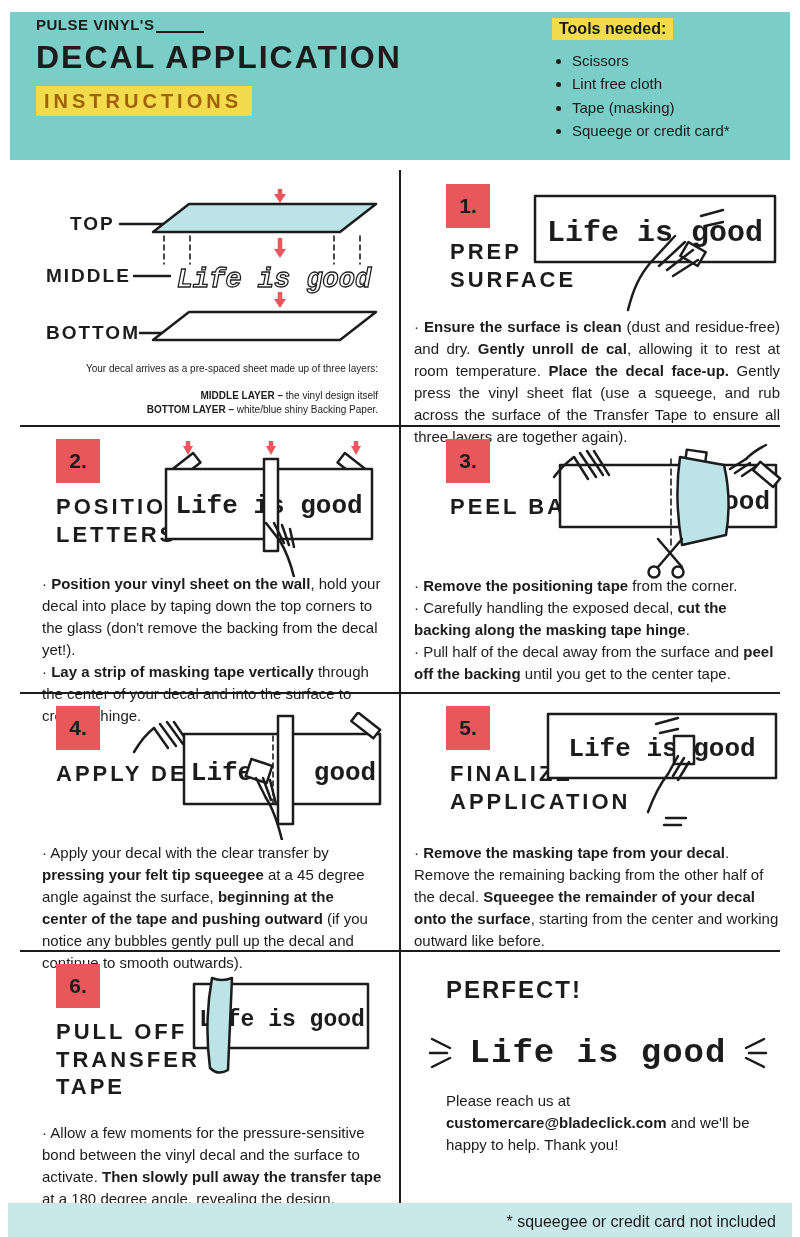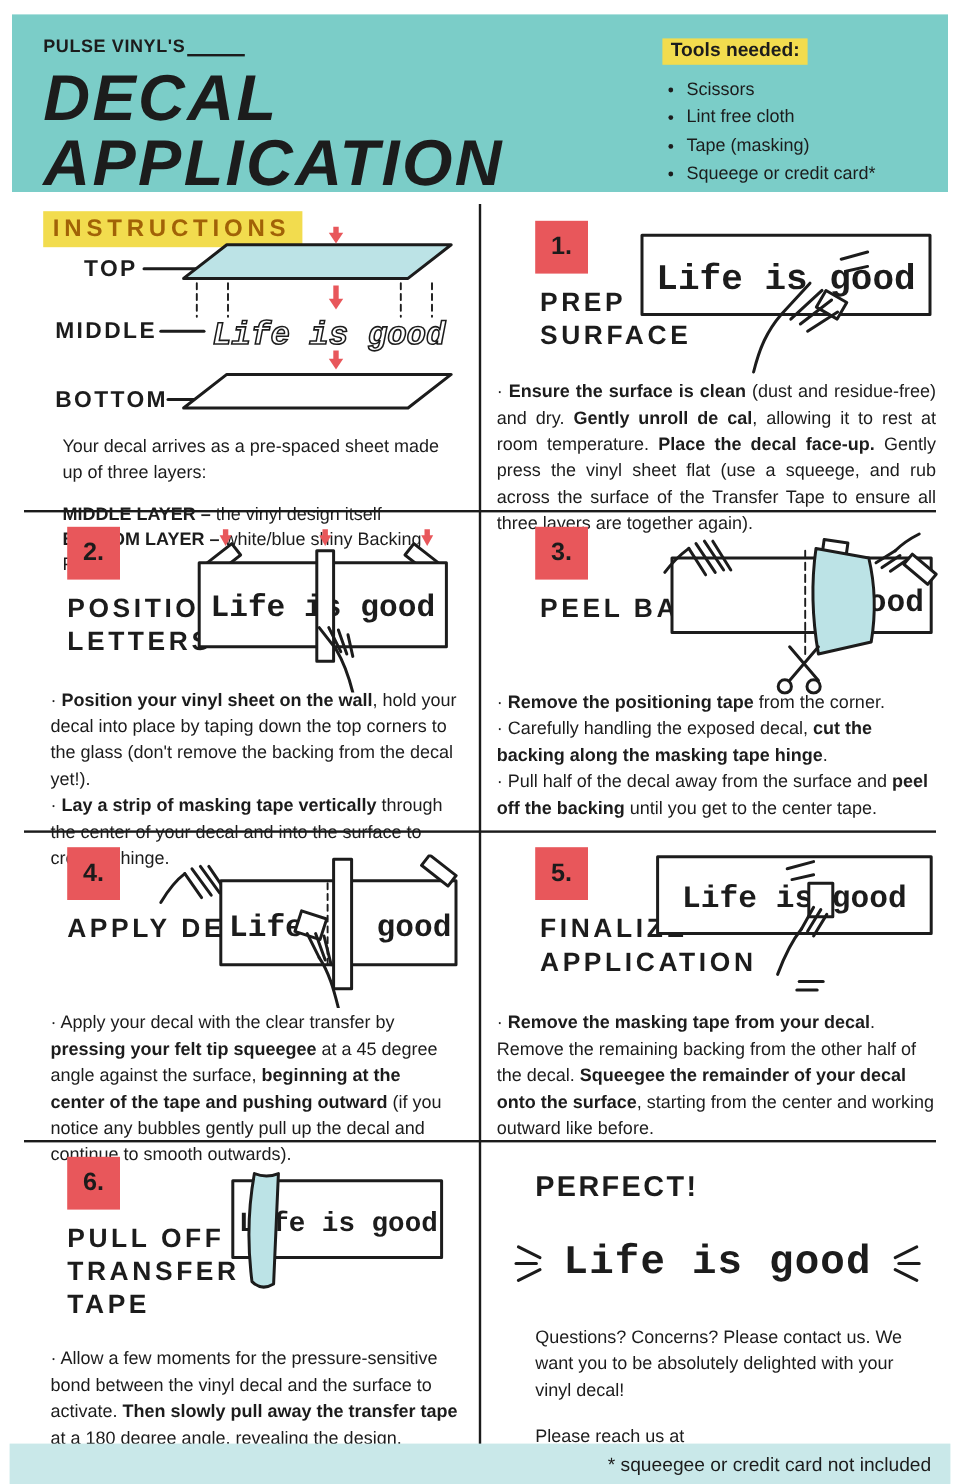--- a/index.html
+++ b/index.html
@@ -2,25 +2,25 @@
 <html><head>
 <meta charset="utf-8">
 <style>
   html,body{margin:0;padding:0;background:#ffffff;}
   .page{position:relative;width:800px;height:1237px;background:#fff;
         font-family:"Liberation Sans",sans-serif;color:#1c1c1c;overflow:hidden;}
   .b{font-weight:bold;}
 
   
   .header{position:absolute;left:10px;top:12px;width:780px;height:148px;
-          background:#7bcdc8;box-sizing:border-box;padding:18px 20px 0 26px;display:flex;}
+          background:#7bcdc8;box-sizing:border-box;padding:4px 20px 0 26px;display:flex;}
   .header-left{flex:1;}
   .brand{font-size:15px;font-weight:bold;letter-spacing:.5px;display:flex;align-items:flex-end;}
   .brand-underline{display:inline-block;width:48px;border-bottom:2px solid #1c1c1c;margin-left:2px;}
-  .big-title{font-size:54px;font-weight:bold;letter-spacing:2px;margin-top:8px;line-height:1;font-style:italic;}
+  .big-title{font-size:32px;font-weight:bold;letter-spacing:2px;margin-top:8px;line-height:1;}
   .subtitle-chip{display:inline-block;background:#f2dc4e;color:#a16207;
                  font-size:20px;font-weight:bold;letter-spacing:4px;padding:4px 10px 3px 8px;margin-top:13px;}
   .tools{width:218px;padding-top:2px;}
   .tools-label{display:inline-block;background:#f2dc4e;font-size:16px;font-weight:bold;padding:2px 7px;}
   .tools ul{margin:9px 0 0 0;padding-left:20px;font-size:15px;line-height:1.55;}
 
   
   .grid{position:absolute;left:10px;top:170px;width:780px;
         display:grid;grid-template-columns:390px 390px;grid-template-rows:255px 267px 258px 253px;}
   .panel{position:relative;box-sizing:border-box;}
@@ -36,21 +36,21 @@
   .step-title{font-size:22px;font-weight:bold;letter-spacing:3px;line-height:1.25;margin-top:10px;width:205px;}
   .colL .step-title{margin-left:14px;} .colR .step-title{margin-left:36px;}
   .step-head{position:relative;}
   .illus{position:absolute;}
   .body-text{font-size:15px;line-height:1.47;margin-top:10px;}
   .body-text p{margin:0;}
   .justify p{text-align:justify;}
 
   
   .intro-svg{display:block;margin:4px auto 0 auto;}
-  .intro-body{font-size:15px;line-height:1.42;margin:14px 4px 0 10px;}
+  .intro-body{font-size:10px;line-height:1.42;margin:14px 4px 0 10px;text-align:right;}
   .intro-body p{margin:0;}
   .layers-list{margin-top:13px;}
 
   
   .perfect-heading{font-size:24px;font-weight:bold;letter-spacing:2px;margin:12px 0 0 32px;}
   .perfect-decal{display:flex;align-items:center;justify-content:center;gap:16px;margin-top:30px;}
   .perfect-decal-text{font-family:"Liberation Mono",monospace;font-weight:bold;font-size:34px;letter-spacing:1px;}
   .perfect-para{font-size:15px;line-height:1.45;margin:0 6px 0 32px;}
   .perfect-para.p1{margin-top:32px;} .perfect-para.p2{margin-top:18px;}
 
@@ -322,23 +322,20 @@
         </svg>
         <span class="perfect-decal-text">Life is good</span>
         <svg width="26" height="36" viewBox="0 0 26 36">
           <g class="ink">
               <line x1="22" y1="4" x2="4" y2="13"></line>
               <line x1="24" y1="18" x2="7" y2="18"></line>
               <line x1="22" y1="32" x2="4" y2="23"></line>
             </g>
         </svg>
       </div>
-      <div class="perfect-para p1">
-          <p><span>Questions? Concerns? Please contact us. We want you to be absolutely delighted with your vinyl decal!</span></p>
-        </div>
       <div class="perfect-para p2">
           <p><span>Please reach us at </span><span class="b">customercare@bladeclick.com</span><span> and we'll be happy to help. Thank you!</span></p>
         </div>
     </section>
 
   </main>
 
   <div class="vdivider"></div>
   <div class="hdivider" style="top:425px;"></div>
   <div class="hdivider" style="top:692px;"></div>

